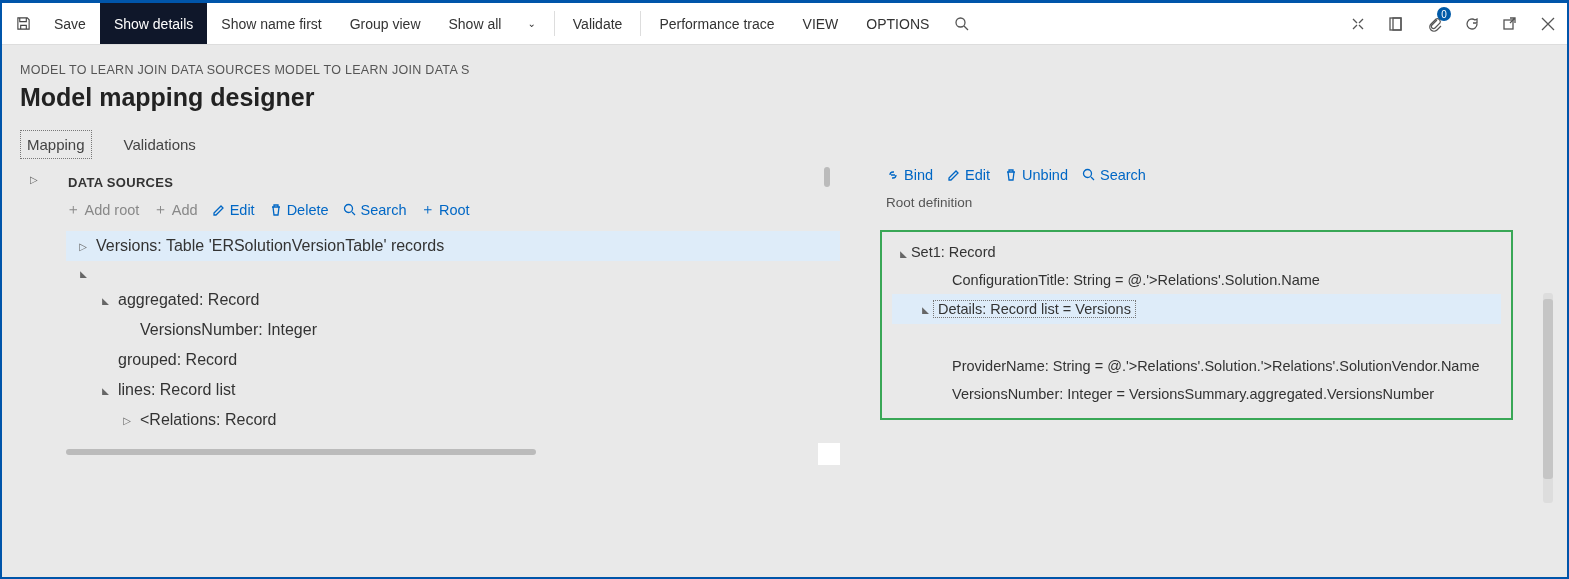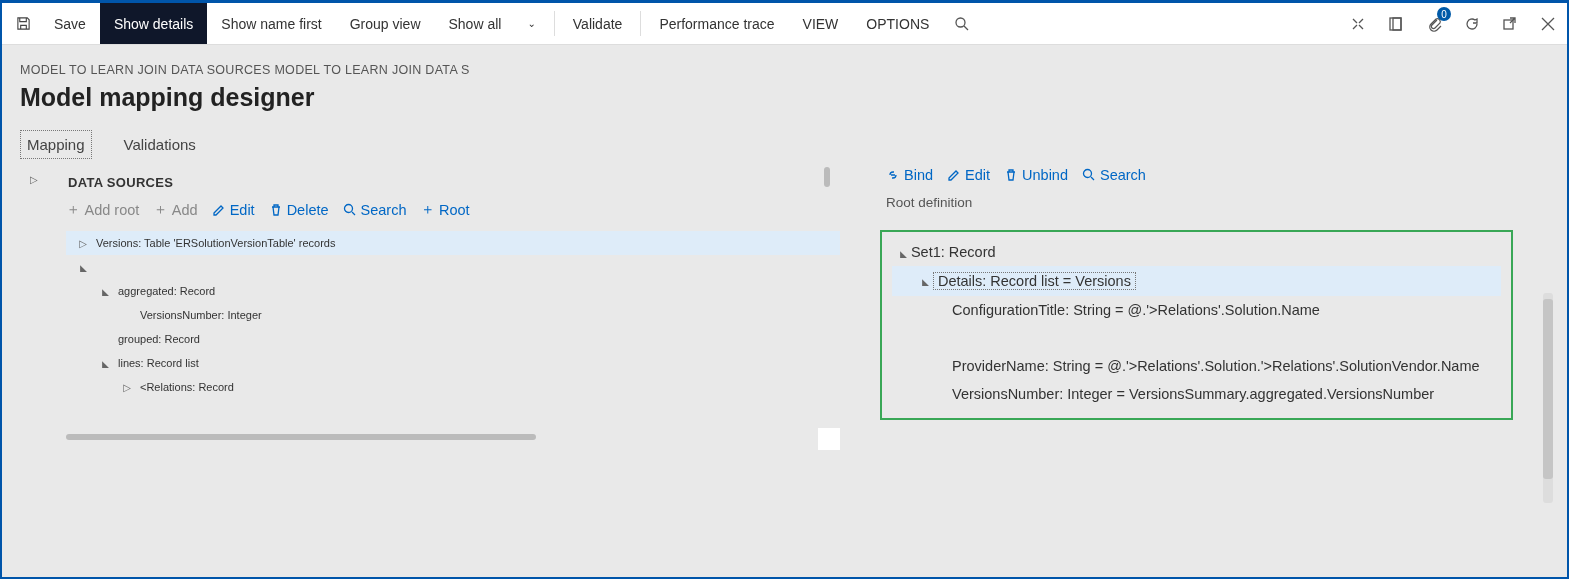--- a/index.html
+++ b/index.html
@@ -26,21 +26,21 @@
   .col-right { flex:1; }
   
   .section-head { font-size: 13px; font-weight: 600; color:#333; letter-spacing:.3px; margin: 8px 0 10px 48px; }
   .expand-caret { position:absolute; left:10px; top:6px; font-size:11px; color:#666; cursor:pointer; }
   
   .action-row { display:flex; gap: 14px; margin-left: 46px; margin-bottom: 12px; font-size:14.5px; align-items:center; }
   .action { color:#0067c5; cursor:pointer; display:flex; align-items:center; gap:4px; }
   .action.muted { color:#888; }
   
   .tree { margin-left: 46px; position:relative; }
-  .tree-row { display:flex; align-items:center; font-size:11px; color:#333; padding: 6px 4px; gap:6px; white-space:nowrap; }
+  .tree-row { display:flex; align-items:center; font-size:16px; color:#333; padding: 6px 4px; gap:6px; white-space:nowrap; }
   .tree-row.selected { background:#deecf9; }
   .tree-row .caret { width:14px; font-size:11px; color:#666; text-align:center; cursor:pointer; }
   .tree-row .spacer-ind { display:inline-block; }
   
   .left-scrollbar-v { position:absolute; right:6px; top:0; width:10px; }
   .left-scrollbar-v .thumb { width:6px; height:20px; background:#bbb; border-radius:3px; }
   .left-scrollbar-h { position:absolute; left:46px; bottom:-24px; height:10px; width:470px; }
   .left-scrollbar-h .thumb { height:6px; width:470px; background:#bbb; border-radius:3px; }
   .left-scrollbar-white { position:absolute; right:0px; bottom:-30px; width:22px; height:22px; background:#fff; }
   
@@ -261,33 +261,33 @@
         </span>
       </div>
       <div class="sub-label" style="margin-left:6px">Root definition</div>
 
       <div class="model-box" id="dm-tree">
           <div class="model-row">
             <span class="spacer-ind" style="width: 0px;"></span>
             <span class="caret tri-d"></span>
             <span>Set1: Record</span>
           </div>
+          <div class="model-row">
+            <span class="spacer-ind" style="width: 44px;"></span>
+            <span class="caret">&nbsp;</span>
+            <span>ConfigurationTitle: String = @.'&gt;Relations'.Solution.Name</span>
+          </div>
           <div class="model-row sel">
             <span class="spacer-ind" style="width: 22px;"></span>
             <span class="caret tri-d"></span>
             <span class="focuswrap">Details: Record list = Versions</span>
           </div>
           <div class="model-row">
             <span class="spacer-ind" style="width: 44px;"></span>
             <span class="caret">&nbsp;</span>
-            <span>ConfigurationTitle: String = @.'&gt;Relations'.Solution.Name</span>
-          </div>
-          <div class="model-row">
-            <span class="spacer-ind" style="width: 44px;"></span>
-            <span class="caret">&nbsp;</span>
           </div>
           <div class="model-row">
             <span class="spacer-ind" style="width: 44px;"></span>
             <span class="caret">&nbsp;</span>
             <span>ProviderName: String = @.'&gt;Relations'.Solution.'&gt;Relations'.SolutionVendor.Name</span>
           </div>
           <div class="model-row">
             <span class="spacer-ind" style="width: 44px;"></span>
             <span class="caret">&nbsp;</span>
             <span>VersionsNumber: Integer = VersionsSummary.aggregated.VersionsNumber</span>

